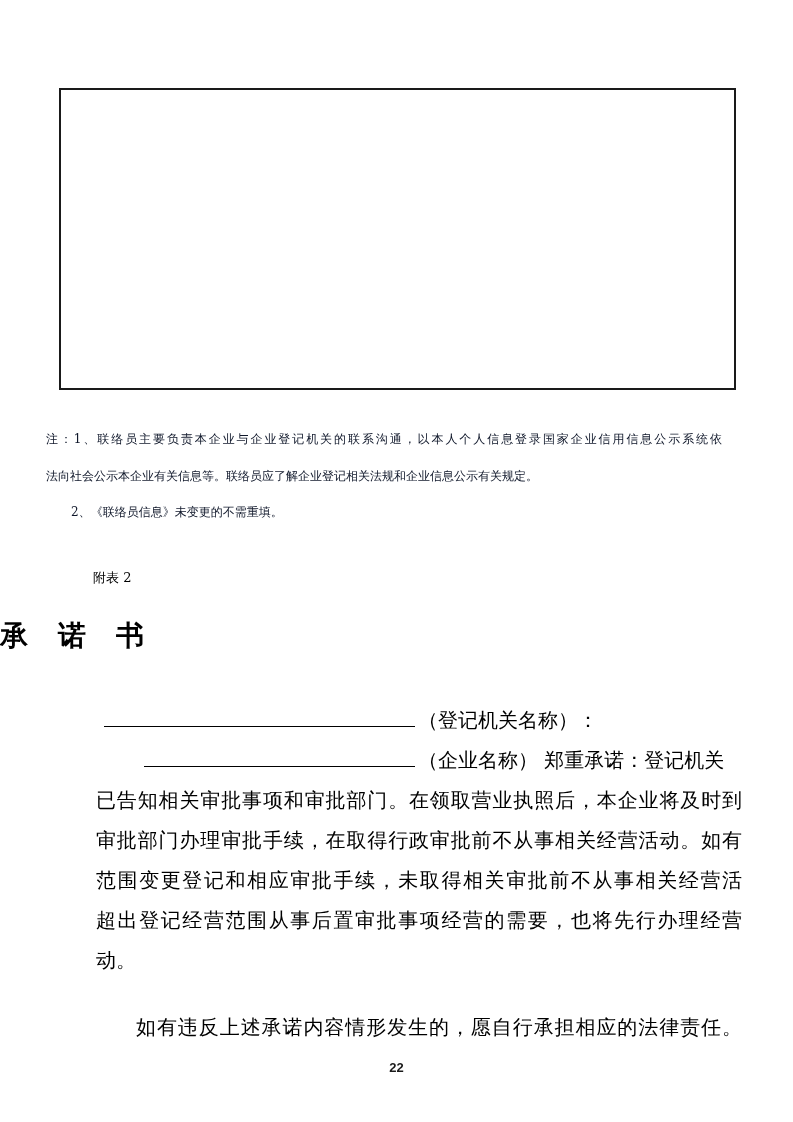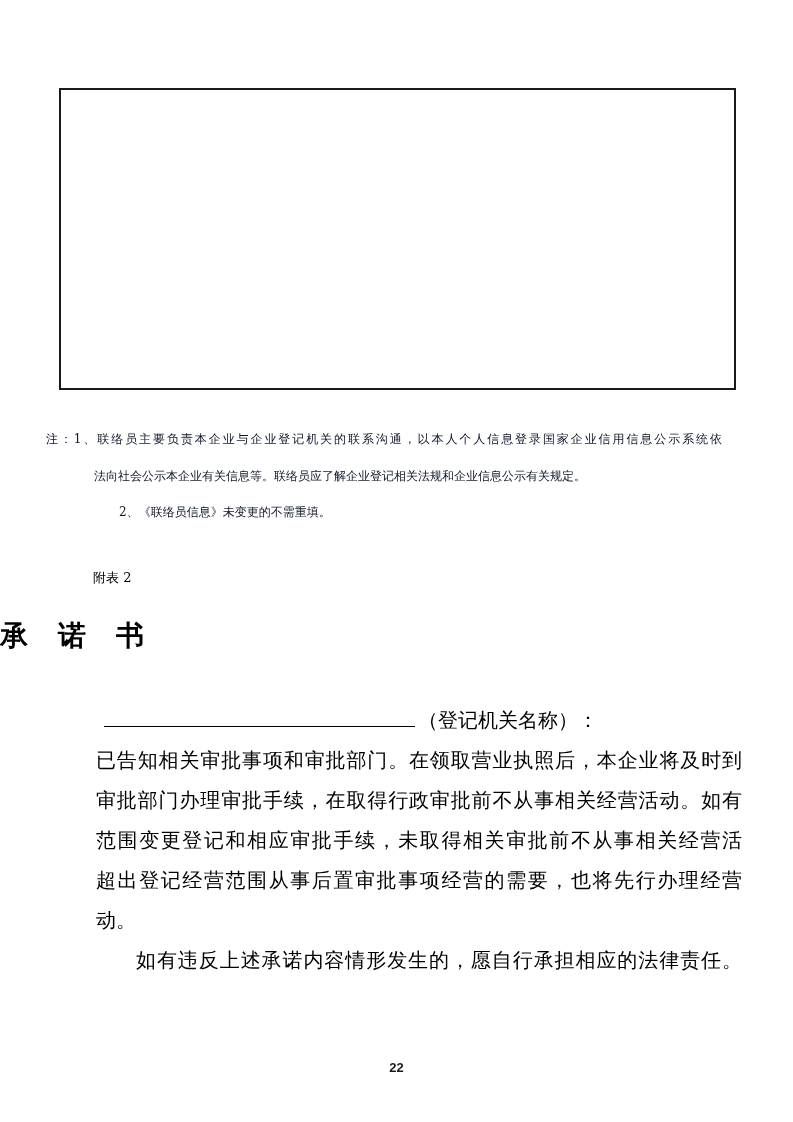--- a/index.html
+++ b/index.html
@@ -36,21 +36,20 @@
     line-height: 36.5px;
     color: #0f172a;
   }
   .notes .stretch {
     text-align: justify;
     text-align-last: justify;
     white-space: nowrap;
   }
   .notes .plain {
     text-align: left;
-    margin-left: 48px;
   }
   .notes .indented {
     padding-left: 25px;
   }
   
   .appendix {
     position: absolute;
     left: 93px;
     top: 566px;
     font-size: 13px;
@@ -92,21 +91,21 @@
   }
   .blank-line {
     display: inline-block;
     border-bottom: 1.5px solid #000000;
     height: 26px;
     vertical-align: baseline;
   }
   .blank-1 { width: 311px; margin-left: 8px; }
   .blank-2 { width: 271px; margin-left: 48px; }
   .form-suffix { padding-left: 3px; }
-  .closing-row { text-indent: 40px; }
+  .closing-row { text-indent: 40px; margin-top: 27px; }
   
   .page-number {
     position: absolute;
     left: 0;
     top: 1060px;
     width: 793px;
     text-align: center;
     font-size: 13px;
     font-weight: 600;
     font-family: "Liberation Sans", sans-serif;
@@ -129,20 +128,23 @@
   <div class="appendix">附表 2</div>
 
   <div class="doc-title">承　诺　书</div>
 
   <div class="content">
 
     <div class="row plain">
       <span class="blank-line blank-1"></span><span class="form-suffix">（登记机关名称）：</span>
     </div>
 
+    <div class="row plain">
+      <span class="blank-line blank-2"></span><span class="form-suffix">（企业名称） 郑重承诺：登记机关</span>
+    </div>
 
     <div class="row justify-full">已告知相关审批事项和审批部门。在领取营业执照后，本企业将及时到</div>
     <div class="row justify-full">审批部门办理审批手续，在取得行政审批前不从事相关经营活动。如有</div>
     <div class="row justify-full">范围变更登记和相应审批手续，未取得相关审批前不从事相关经营活</div>
     <div class="row justify-full">超出登记经营范围从事后置审批事项经营的需要，也将先行办理经营</div>
     <div class="row plain">动。</div>
 
     <div class="row justify-full closing-row">如有违反上述承诺内容情形发生的，愿自行承担相应的法律责任。</div>
 
   </div>

